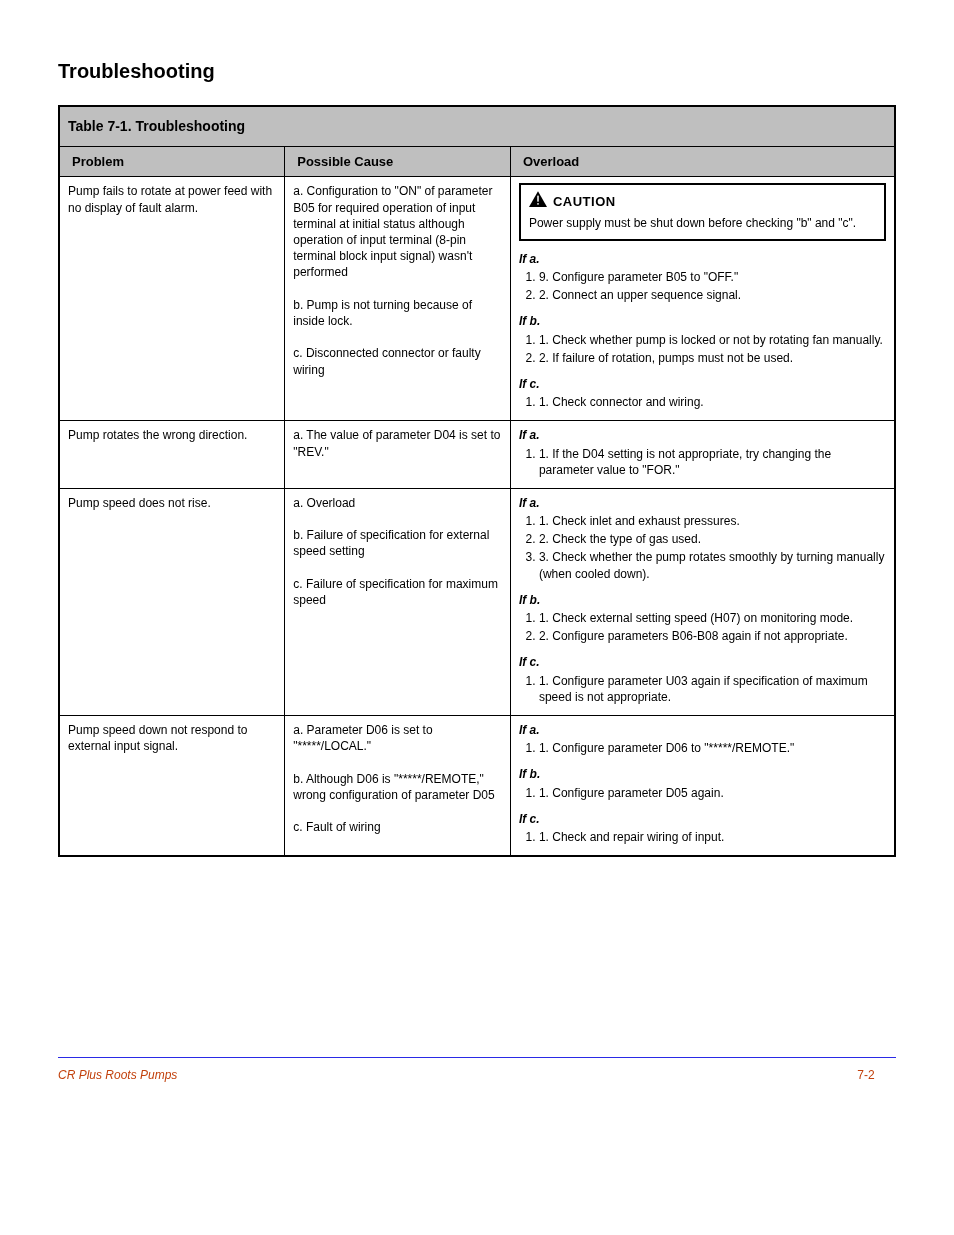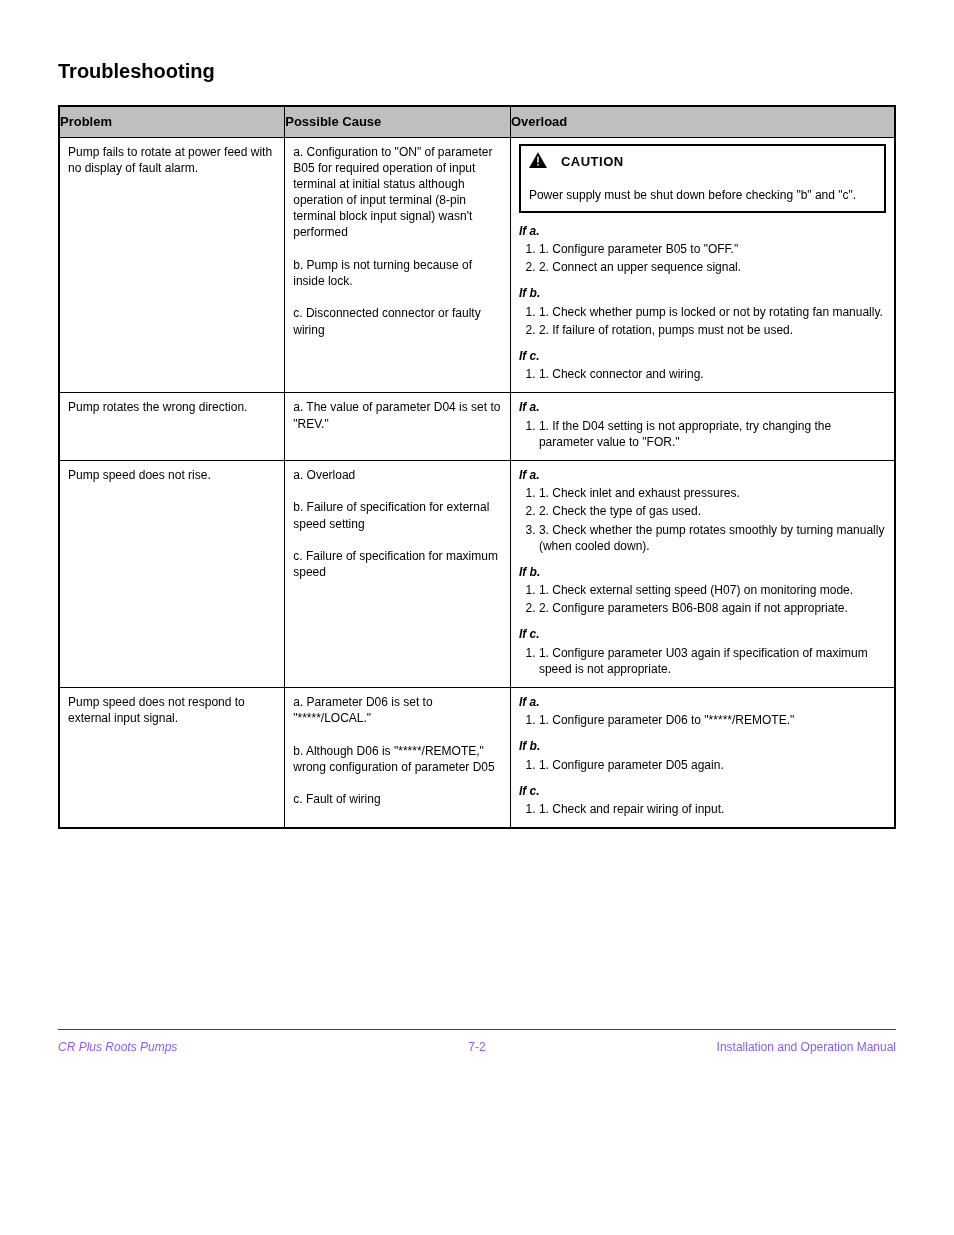--- a/index.html
+++ b/index.html
@@ -32,35 +32,35 @@
   tr.title-row td {
     background: #bfbfbf;
     font-weight: bold;
     font-size: 14px;
     padding: 10px 8px;
   }
   tr.head-row th {
     background: #bfbfbf;
     font-weight: bold;
     font-size: 13px;
-    padding: 6px 0;
+    padding: 6px 12px;
   }
   .col-problem { width: 27%; }
   .col-cause   { width: 27%; }
   .col-sol     { width: 46%; }
   .caution-box {
     border: 2px solid #000;
     padding: 6px 8px 8px 8px;
     margin-bottom: 10px;
   }
   .caution-head {
     display: flex;
     align-items: center;
-    gap: 14px;
-    margin-bottom: 15px;
+    gap: 6px;
+    margin-bottom: 3px;
   }
   .caution-head svg { flex: 0 0 auto; }
   .caution-head .caution-word {
     font-weight: bold;
     letter-spacing: 0.5px;
     font-size: 13px;
   }
   .sol-block { margin-bottom: 10px; }
   .sol-block:last-child { margin-bottom: 0; }
   .sub-c { font-style: italic; font-weight: bold; margin-bottom: 2px; }
@@ -68,40 +68,43 @@
   ol.sol-list li { margin-bottom: 2px; }
   .footer-rule {
     border: none;
     border-top: 1px solid #2a2ae6;
     margin: 200px 0 10px 0;
   }
   .footer {
     display: flex;
     justify-content: space-between;
     font-size: 12px;
-    color: #8b5cf6;
+    color: #c2410c;
     padding-bottom: 20px;
   }
   .footer-left { font-style: italic; flex: 1; }
   .footer-mid  { flex: 0 0 auto; text-align: center; width: 60px; }
   .footer-right{ flex: 1; text-align: right; }
 </style>
 </head>
 <body>
 
 <h2 class="page-heading">Troubleshooting</h2>
 
 <table class="tbl">
   <colgroup>
     <col class="col-problem">
       <col class="col-cause">
       <col class="col-sol">
   </colgroup>
 
   <tbody>
+      <tr class="title-row">
+    <td colspan="3">Table 7-1. Troubleshooting</td>
+  </tr>
 
   <tr class="head-row">
     <th>Problem</th>
     <th>Possible Cause</th>
     <th>Overload</th>
   </tr>
 
   <tr>
     <td>Pump fails to rotate at power feed with no display of fault alarm.</td>
     <td>
@@ -119,21 +122,21 @@
               <rect x="11" y="16" width="2" height="2" fill="#fff"></rect>
             </svg>
           </span>
           <span class="caution-word">CAUTION</span>
         </div>
         <div>Power supply must be shut down before checking "b" and "c".</div>
       </div>
       <div class="sol-block">
         <div class="sub-c">If a.</div>
         <ol class="sol-list">
-          <li>1. Configure parameter B05 to "OFF."</li>
+          <li>9. Configure parameter B05 to "OFF."</li>
           <li>2. Connect an upper sequence signal.</li>
         </ol>
       </div>
       <div class="sol-block">
         <div class="sub-c">If b.</div>
         <ol class="sol-list">
           <li>1. Check whether pump is locked or not by rotating fan manually.</li>
           <li>2. If failure of rotation, pumps must not be used.</li>
         </ol>
       </div>
@@ -187,21 +190,21 @@
       <div class="sol-block">
         <div class="sub-c">If c.</div>
         <ol class="sol-list">
           <li>1. Configure parameter U03 again if specification of maximum speed is not appropriate.</li>
         </ol>
       </div>
     </td>
   </tr>
 
   <tr>
-    <td>Pump speed does not respond to external input signal.</td>
+    <td>Pump speed down not respond to external input signal.</td>
     <td>
       <div>a. Parameter D06 is set to "*****/LOCAL."</div><br>
       <div>b. Although D06 is "*****/REMOTE," wrong configuration of parameter D05</div><br>
       <div>c. Fault of wiring</div>
     </td>
     <td>
       <div class="sol-block">
         <div class="sub-c">If a.</div>
         <ol class="sol-list">
           <li>1. Configure parameter D06 to "*****/REMOTE."</li>
@@ -221,14 +224,13 @@
       </div>
     </td>
   </tr>
 </tbody>
   </table>
 
 <hr class="footer-rule">
 <div class="footer">
   <span class="footer-left">CR Plus Roots Pumps</span>
   <span class="footer-mid">7-2</span>
-  <span class="footer-right">Installation and Operation Manual</span>
 </div>
 
 </body></html>

